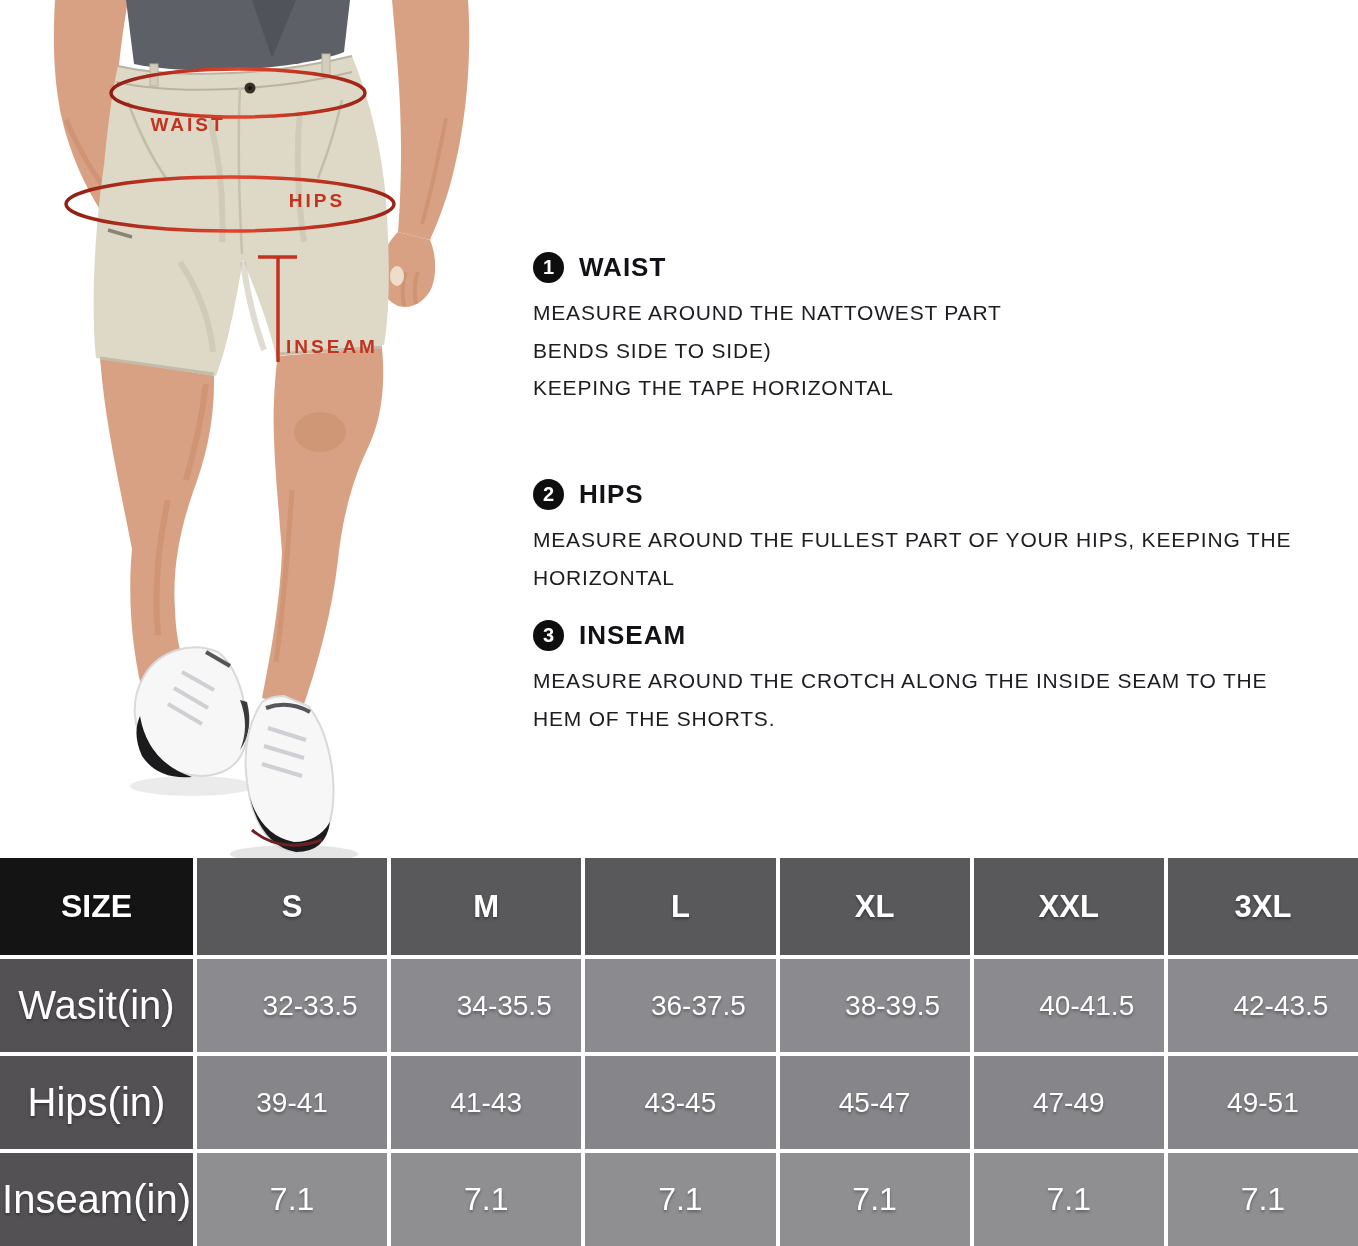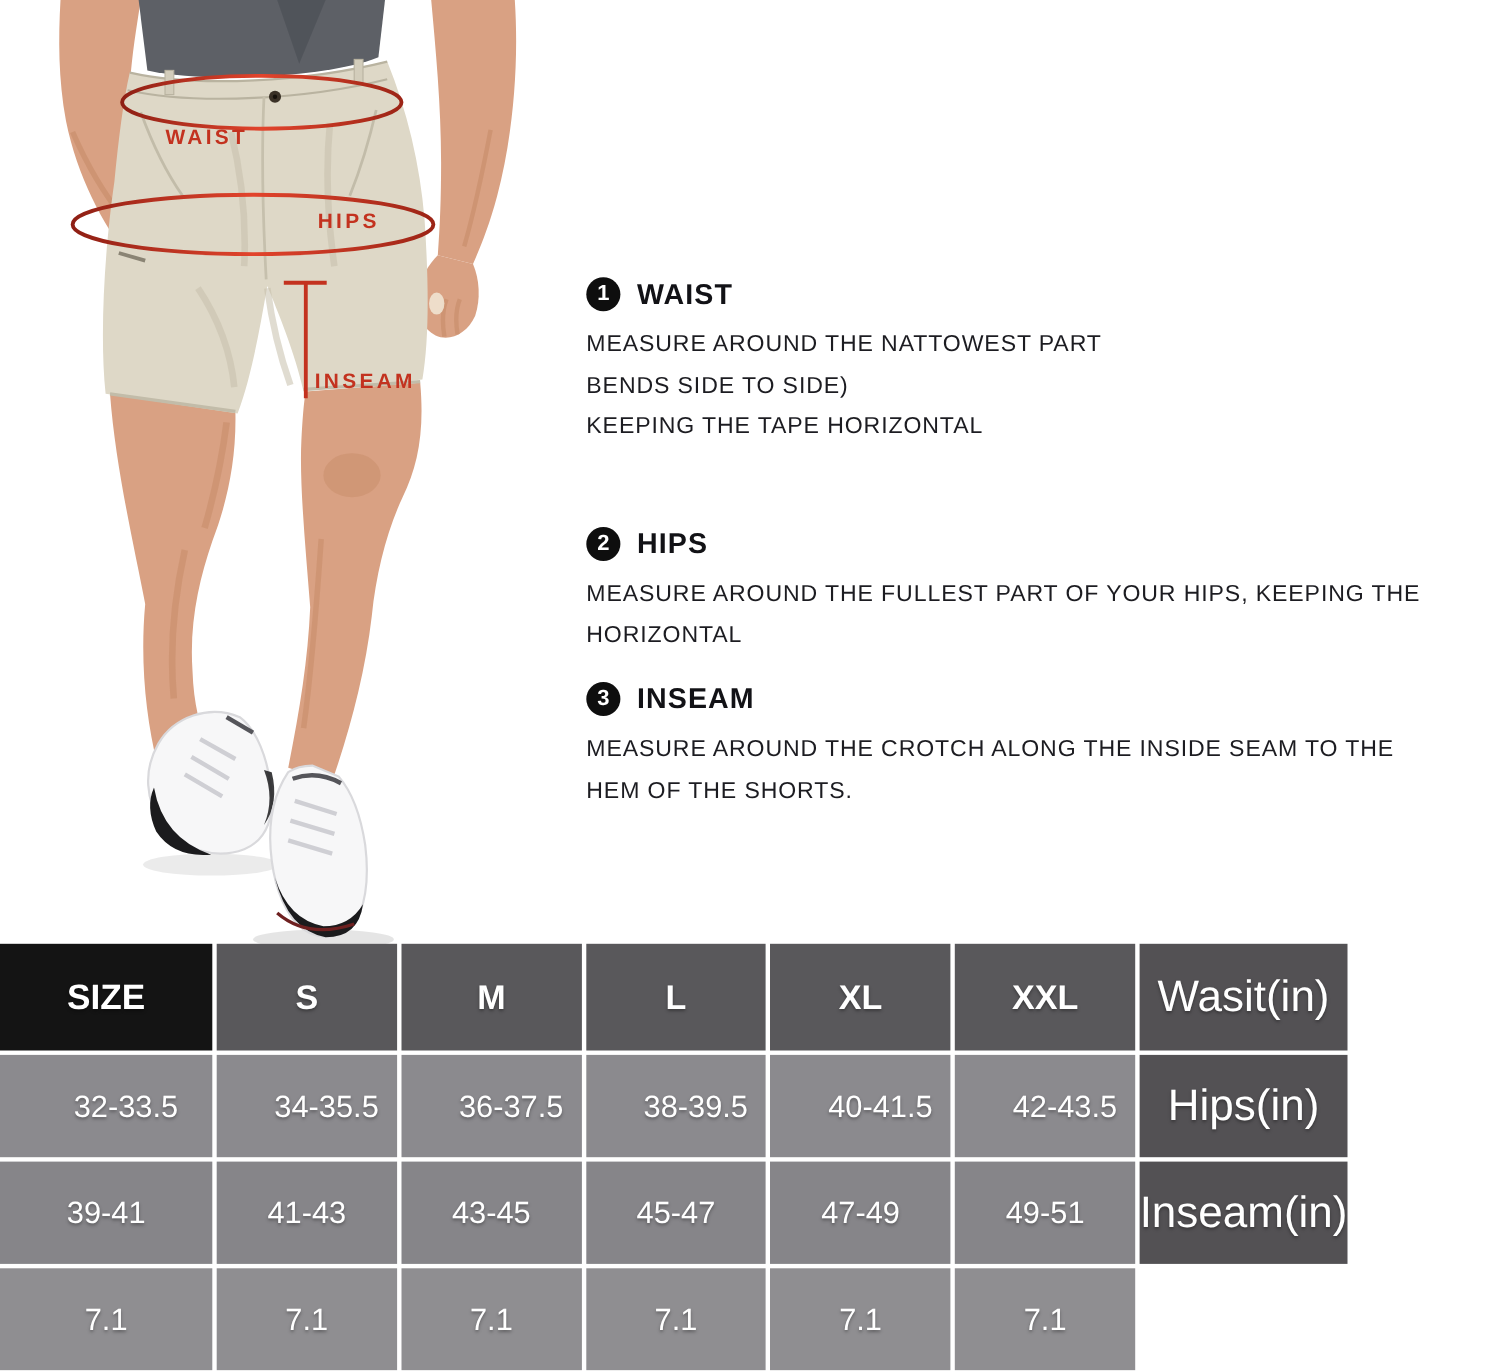--- a/index.html
+++ b/index.html
@@ -22,32 +22,32 @@
     width:31px; height:31px; border-radius:50%; background:#0e0e0e; color:#ffffff;
     font-size:20px; font-weight:bold; display:flex; align-items:center; justify-content:center;
     flex:0 0 31px;
   }
   .sec-title .t { font-size:26px; font-weight:600; color:#121216; letter-spacing:1px; }
   .sec-body { margin-top:11px; font-size:21px; line-height:37.5px; color:var(--text_dark); letter-spacing:0.8px; }
   .sec-3 .sec-body { }
 
   
   .size-table {
-    position:absolute; left:0; top:858px; width:1225px; height:388px;
+    position:absolute; left:0; top:858px; width:1358px; height:388px;
     display:grid; grid-template-columns:193px repeat(6, 1fr);
     grid-template-rows:97px 93px 93px 93px; gap:4px; background:var(--table_grid);
   }
   .cell { display:flex; align-items:center; justify-content:center; color:#ffffff;
           text-shadow:0 2px 3px rgba(0,0,0,0.35); }
   .cell.corner   { background:var(--table_size_bg);  font-weight:bold; font-size:32px; }
   .cell.head     { background:var(--table_header_bg); font-weight:bold; font-size:31px; }
   .cell.rowlabel { background:var(--table_label_bg); font-size:40px; }
   .cell.v1 { background:var(--table_cell_bg_1); font-size:28px;padding-left:36px; }
   .cell.v2 { background:var(--table_cell_bg_2); font-size:28px; }
-  .cell.v3 { background:var(--table_cell_bg_3); font-size:28px; }
+  .cell.v3 { background:var(--table_cell_bg_3); font-size:32px; }
 </style>
 </head>
 <body>
 
 <div class="stage">
 
   <div class="figure">
     <svg viewBox="0 0 520 860">
       <defs>
         <linearGradient id="redGrad" x1="0" y1="0" x2="1" y2="0">
@@ -142,20 +142,21 @@
     </div>
   </div>
 
   <div class="size-table">
     <div class="cell corner">SIZE</div>
     <div class="cell head">S</div>
     <div class="cell head">M</div>
     <div class="cell head">L</div>
     <div class="cell head">XL</div>
     <div class="cell head">XXL</div>
+    <div class="cell head">3XL</div>
 
     <div class="cell rowlabel">Wasit(in)</div>
     <div class="cell v1">32-33.5</div>
     <div class="cell v1">34-35.5</div>
     <div class="cell v1">36-37.5</div>
     <div class="cell v1">38-39.5</div>
     <div class="cell v1">40-41.5</div>
     <div class="cell v1">42-43.5</div>
 
     <div class="cell rowlabel">Hips(in)</div>

